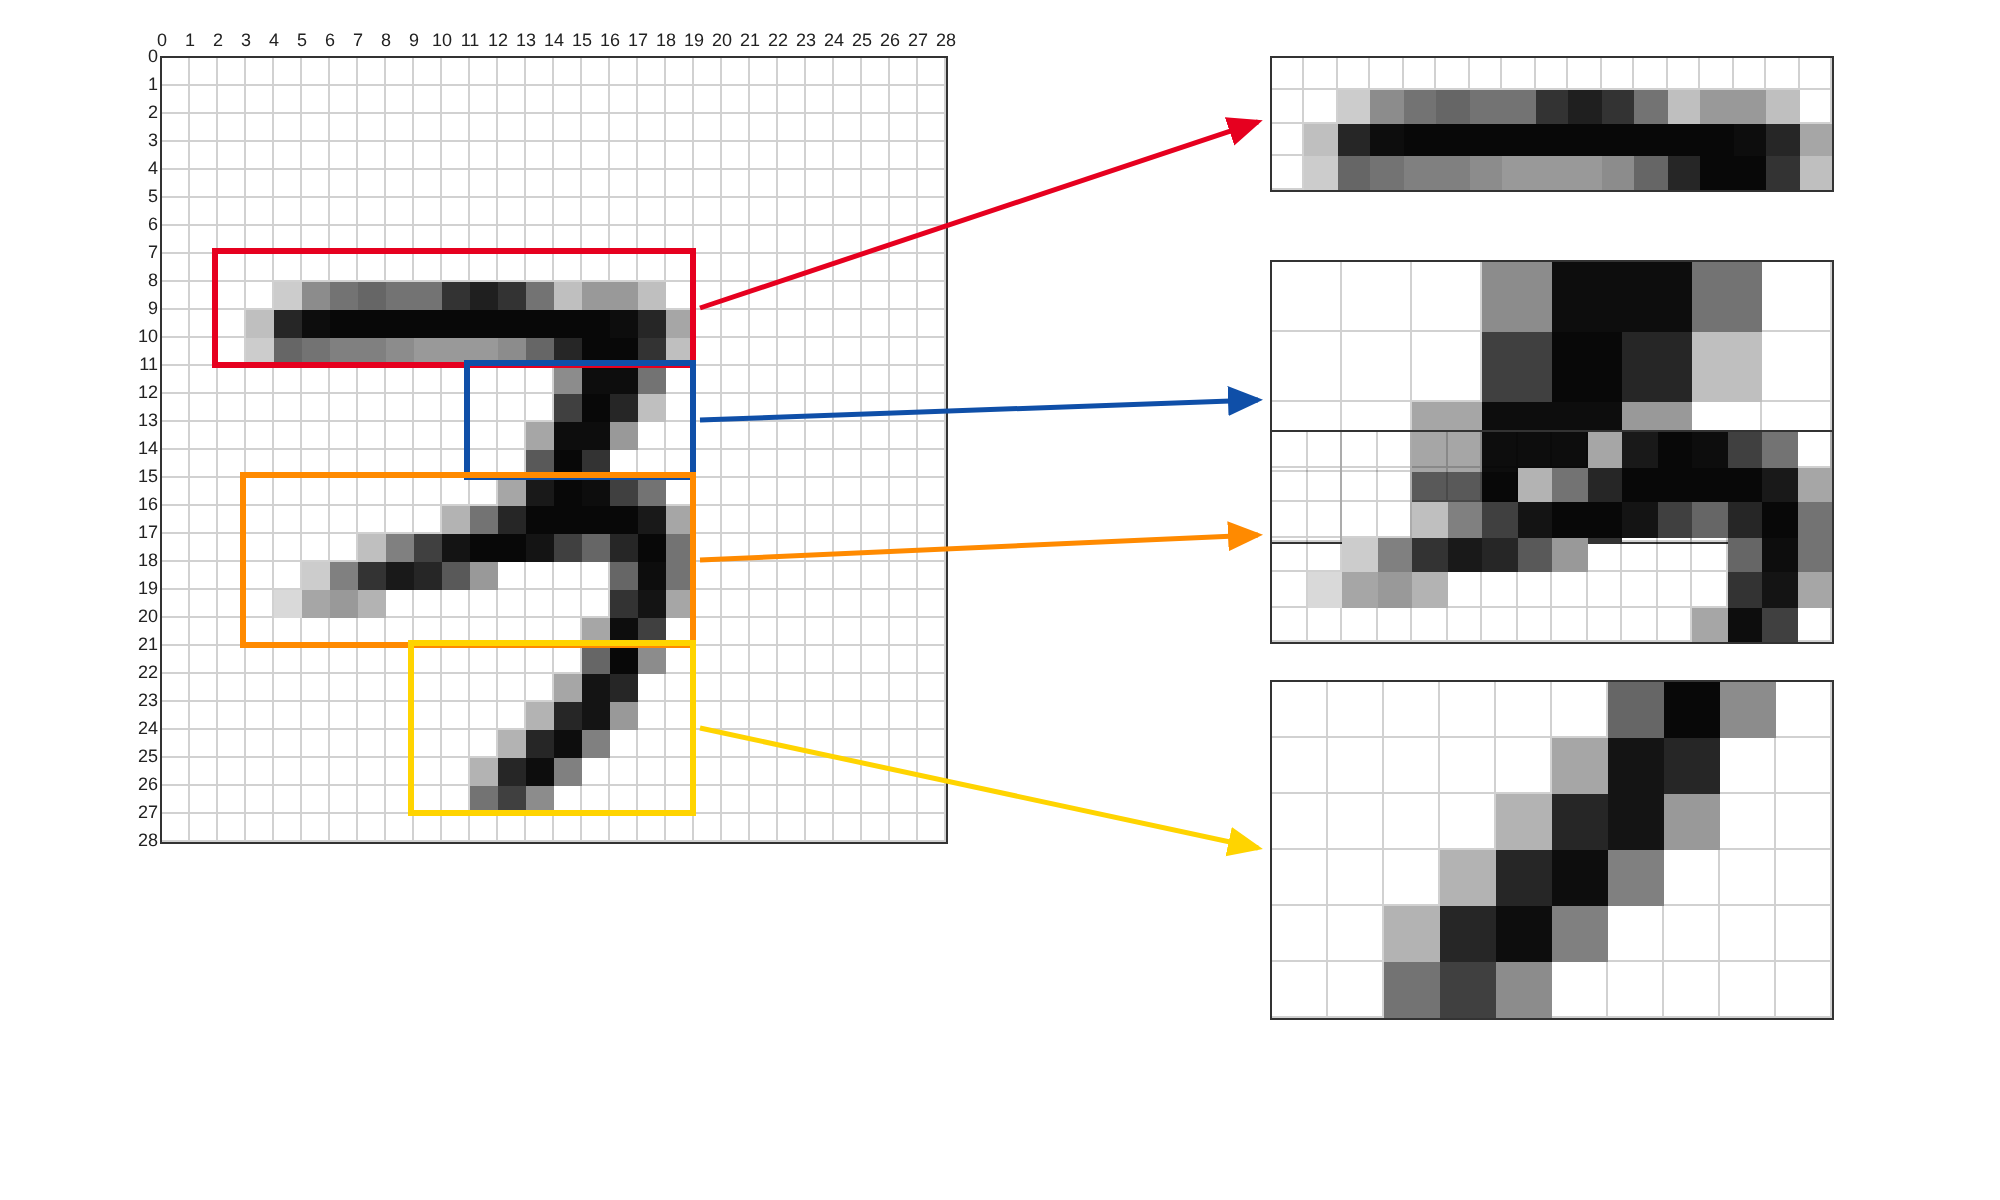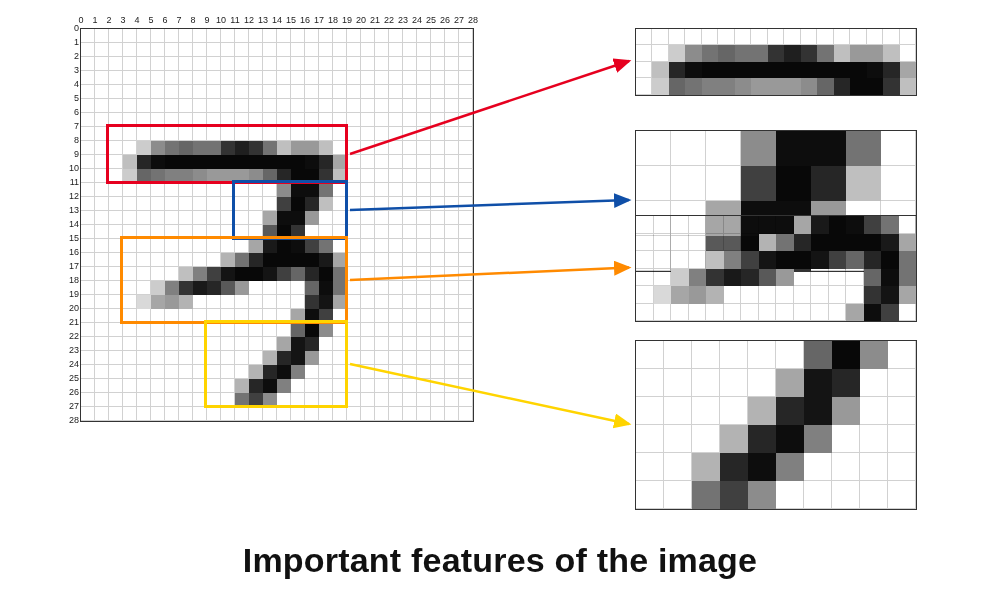--- a/index.html
+++ b/index.html
@@ -1471,14 +1471,13 @@
       <marker id="ah-3" markerWidth="8" markerHeight="8" refX="6" refY="3" orient="auto">
           <path d="M0,0 L7,3 L0,6 Z" fill="#ffd400"></path>
         </marker>
     </defs>
     <line id="arrow-0" stroke-width="2.5" stroke="#e6001f" marker-end="url(#ah-0)" x1="350" y1="154" x2="629" y2="60.94117647058823"></line>
     <line id="arrow-1" stroke-width="2.5" stroke="#0f4fa8" marker-end="url(#ah-1)" x1="350" y1="210" x2="629" y2="200"></line>
     <line id="arrow-2" stroke-width="2.5" stroke="#ff8a00" marker-end="url(#ah-2)" x1="350" y1="280" x2="629" y2="267.5"></line>
     <line id="arrow-3" stroke-width="2.5" stroke="#ffd400" marker-end="url(#ah-3)" x1="350" y1="364" x2="629" y2="424"></line>
   </svg>
 
-  <div class="caption">Important features of the image</div>
 </div>
 
 </body></html>

